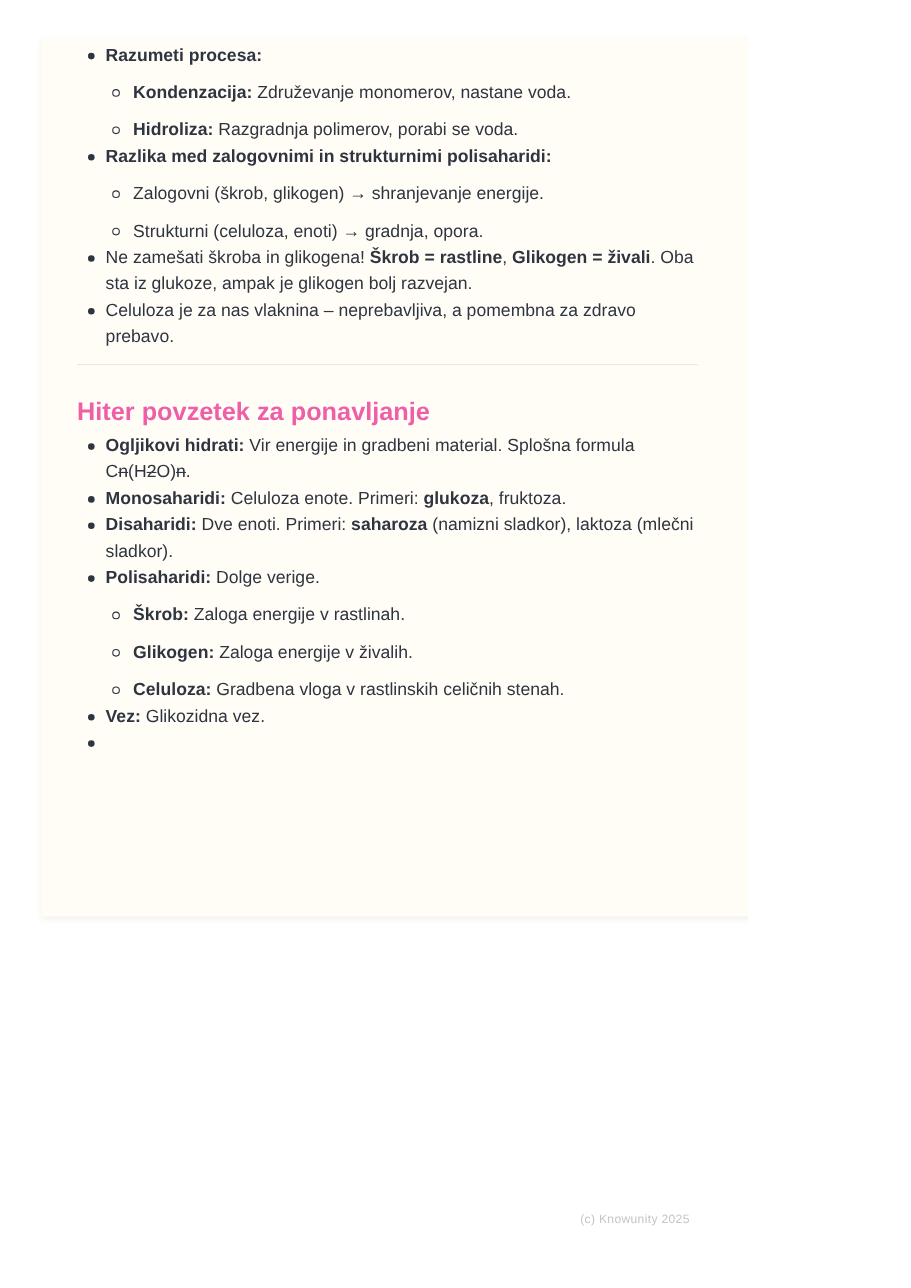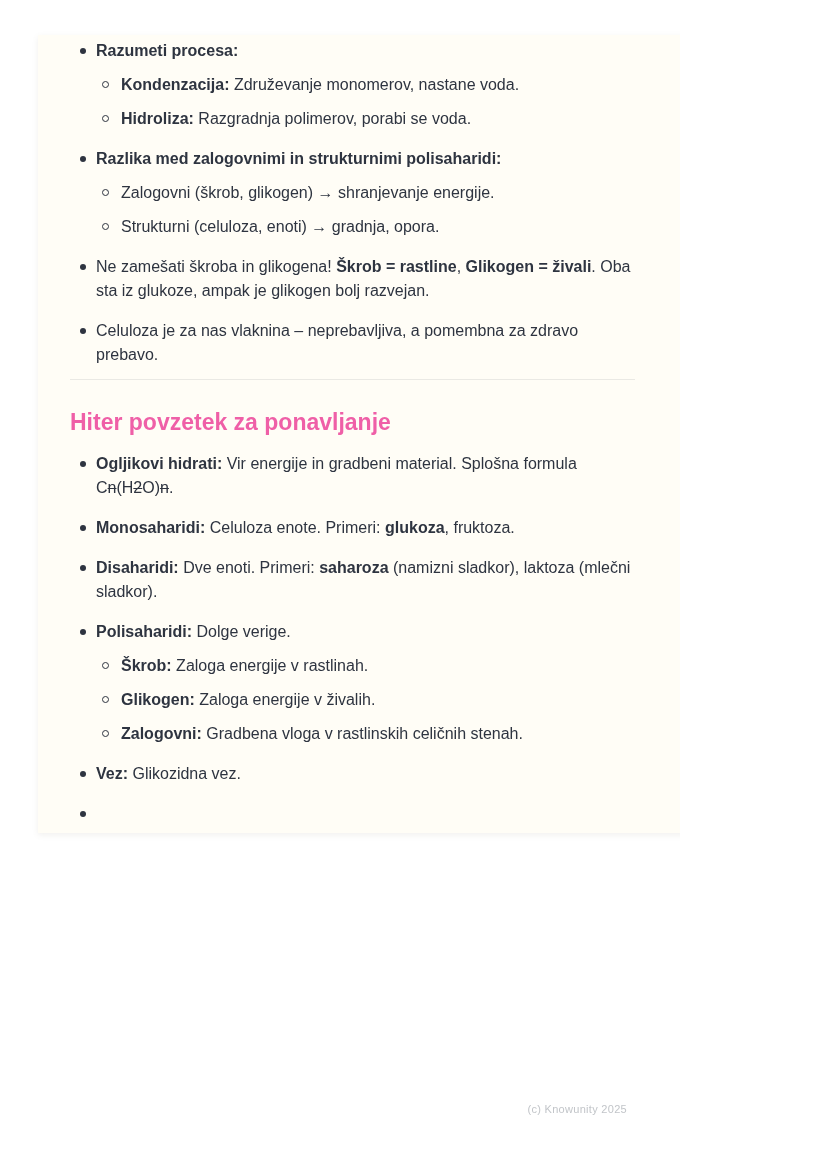--- a/index.html
+++ b/index.html
@@ -44,21 +44,21 @@
     list-style: none;
     margin: 0;
     padding: 0;
   }
   .li {
     position: relative;
     font-size: 16px;
     line-height: 24px;
     color: #2e3440;
   }
-  .li.l1 { padding-left: 26px; margin-top: 16px; }
+  .li.l1 { padding-left: 26px; }
   .li.l2 { padding-left: 51px; margin-top: 10px; }
   .note-list:first-child > .li.l1:first-child { margin-top: 0; }
   .marker { position: absolute; display: block; }
   .m1 {
     width: 6px; height: 6px;
     border-radius: 50%;
     background: #2e3440;
     left: 10px; top: 9px;
   }
   .m2 {
@@ -110,20 +110,20 @@
         </ul>
         <div class="divider" style="background: rgb(234, 233, 228);"></div>
         <h2 class="heading" style="color: rgb(239, 95, 167);">Hiter povzetek za ponavljanje</h2>
         <ul class="note-list">
           <li class="li l1"><span class="marker m1"></span><span><span class="b">Ogljikovi hidrati:</span><span> Vir energije in gradbeni material. Splošna formula C</span><span class="strike">n</span><span>(H</span><span class="strike">2</span><span>O)</span><span class="strike">n</span><span>.</span></span></li>
           <li class="li l1"><span class="marker m1"></span><span><span class="b">Monosaharidi:</span><span> Celuloza enote. Primeri: </span><span class="b">glukoza</span><span>, fruktoza.</span></span></li>
           <li class="li l1"><span class="marker m1"></span><span><span class="b">Disaharidi:</span><span> Dve enoti. Primeri: </span><span class="b">saharoza</span><span> (namizni sladkor), laktoza (mlečni sladkor).</span></span></li>
           <li class="li l1"><span class="marker m1"></span><span><span class="b">Polisaharidi:</span><span> Dolge verige.</span></span></li>
           <li class="li l2"><span class="marker m2"></span><span><span class="b">Škrob:</span><span> Zaloga energije v rastlinah.</span></span></li>
           <li class="li l2"><span class="marker m2"></span><span><span class="b">Glikogen:</span><span> Zaloga energije v živalih.</span></span></li>
-          <li class="li l2"><span class="marker m2"></span><span><span class="b">Zalogovni:</span><span> Gradbena vloga v rastlinskih celičnih stenah.</span></span></li>
+          <li class="li l2"><span class="marker m2"></span><span><span class="b">Celuloza:</span><span> Gradbena vloga v rastlinskih celičnih stenah.</span></span></li>
           <li class="li l1"><span class="marker m1"></span><span><span class="b">Vez:</span><span> Glikozidna vez.</span></span></li>
           <li class="li l1"><span class="marker m1"></span></li>
         </ul>
       </div>
   </div>
   <div class="footer-credit">(c) Knowunity 2025</div>
 </div>
 
 </body></html>

